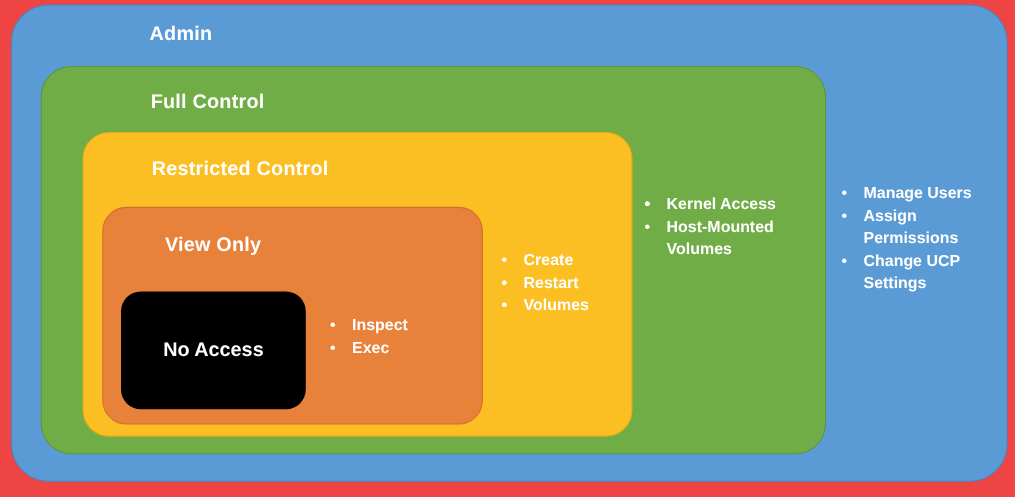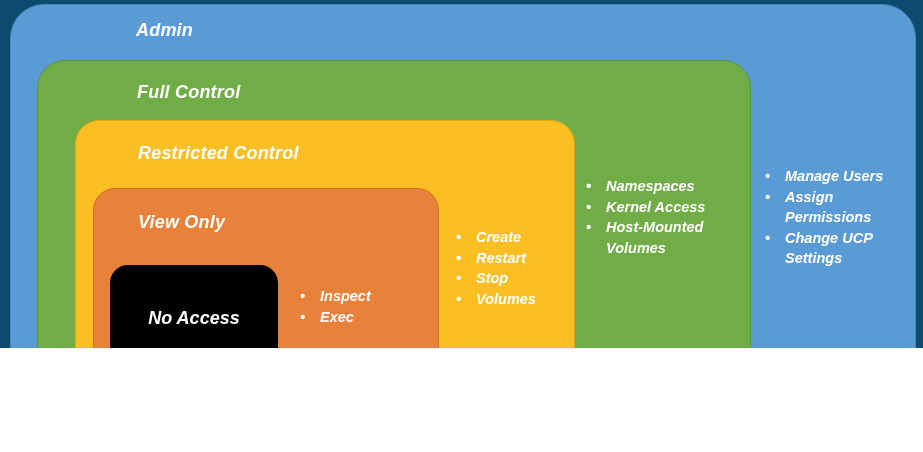--- a/index.html
+++ b/index.html
@@ -6,24 +6,23 @@
     margin: 0;
     padding: 0;
     background: #ffffff;
   }
   body {
     font-family: "Liberation Sans", sans-serif;
   }
   #canvas {
     position: relative;
     width: 923px;
-    height: 348px;
-    background: #0c4a6e;
+    height: 452px;
+    background: #ef4444;
     overflow: hidden;
-    font-style: italic;
   }
 
   
   .box {
     position: absolute;
     box-sizing: border-box;
   }
   .box-admin {
     left: 10px;  top: 4px;
     width: 906px; height: 434px;
@@ -64,21 +63,21 @@
     position: absolute;
     color: #ffffff;
     font-weight: bold;
     font-size: 18px;
     letter-spacing: 0.2px;
     white-space: nowrap;
   }
   .title-admin      { left: 136px; top: 20px; }
   .title-full       { left: 137px; top: 82px; }
   .title-restricted { left: 138px; top: 143px; }
-  .title-view       { left: 138px; top: 212px; }
+  .title-view       { left: 150px; top: 212px; }
 
   .noaccess-label {
     position: absolute;
     left: 110px; top: 265px;
     width: 168px; height: 107px;
     display: flex;
     align-items: center;
     justify-content: center;
     color: #ffffff;
     font-weight: bold;
@@ -156,35 +155,33 @@
     </li>
     <li>
       <span class="dot">•</span>
     </li>
     <li>
       <span class="dot">•</span>
       <span class="txt">Restart</span>
     </li>
     <li>
       <span class="dot">•</span>
-      <span class="txt">Stop</span>
     </li>
     <li>
       <span class="dot">•</span>
       <span class="txt">Volumes</span>
     </li>
   </ul>
 
   <ul class="bullets list-full">
     <li>
       <span class="dot">•</span>
     </li>
     <li>
       <span class="dot">•</span>
-      <span class="txt">Namespaces</span>
     </li>
     <li>
       <span class="dot">•</span>
       <span class="txt">Kernel Access</span>
     </li>
     <li>
       <span class="dot">•</span>
       <span class="txt">Host-Mounted Volumes</span>
     </li>
   </ul>

